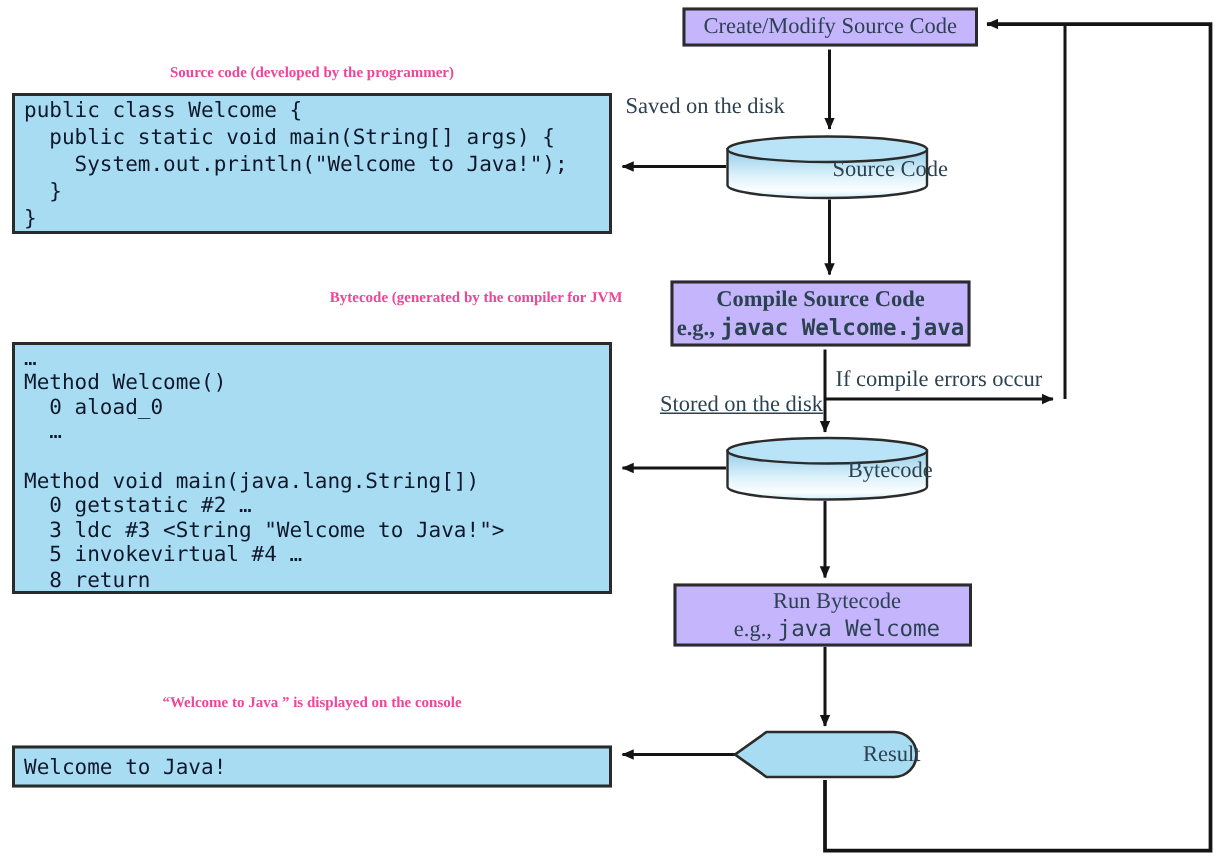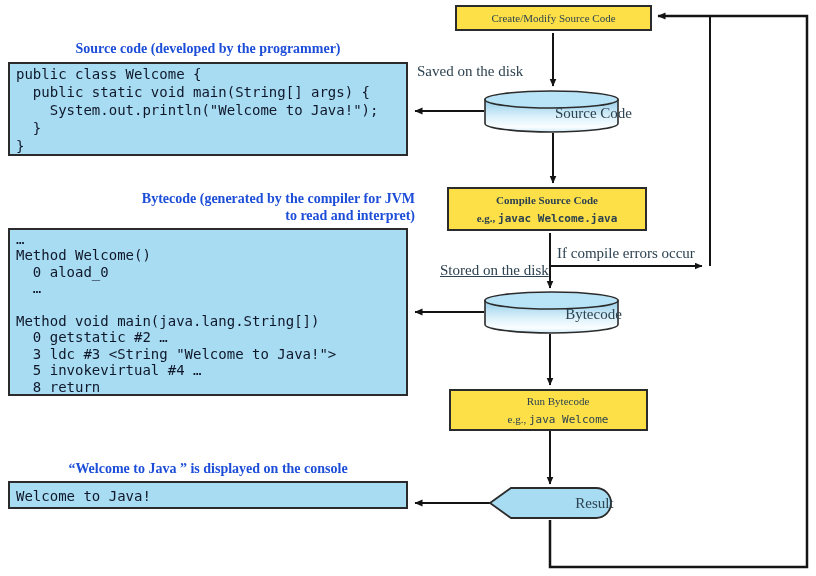--- a/index.html
+++ b/index.html
@@ -3,38 +3,38 @@
 <meta charset="utf-8">
 <style>
   html,body{margin:0;padding:0;background:#ffffff;}
   #canvas{
     position:relative;width:816px;height:576px;background:#ffffff;
     font-family:"Liberation Serif",serif;overflow:hidden;
   }
   svg.layer{position:absolute;left:0;top:0;width:816px;height:576px;}
   .abs{position:absolute;text-align:right;}
   .flowbox{
-    position:absolute;background:#fde047;border:2px solid #2b2b2b;
+    position:absolute;background:#c4b5fd;border:2px solid #2b2b2b;
     display:flex;flex-direction:column;align-items:center;justify-content:center;
-    color:#2d4250;font-size:11px;line-height:18px;text-align:center;
+    color:#2d4250;font-size:15px;line-height:18px;text-align:center;
     box-sizing:border-box;
   }
   .panel{
     position:absolute;background:#a8dcf2;border:2px solid #2b2b2b;
     box-sizing:border-box;color:#222;
   }
   .panel pre{
     margin:0;padding:1px 6px;
     font-family:"DejaVu Sans Mono",monospace;
     font-size:14px;line-height:18px;color:#0f172a;
   }
   .panel.tight pre{line-height:16.4px;}
   .title{
-    position:absolute;font-weight:bold;font-size:14px;line-height:17px;
-    color:#1d4ed8;
+    position:absolute;font-weight:bold;font-size:10px;line-height:17px;
+    color:#ec4899;
   }
   .center{text-align:center;}
   .flowlabel{
     position:absolute;font-size:15px;color:#2d4250;white-space:nowrap;
   }
   .cyl-label,.shape-label{
     position:absolute;font-size:15px;color:#2d4250;text-align:center;white-space:nowrap;padding-left:42px;
   }
   .mono{font-family:"DejaVu Sans Mono",monospace;}
 </style>
@@ -88,39 +88,38 @@
   <div class="panel" style="left:8px;top:62px;width:400px;height:94px;">
     <pre>public class Welcome {
   public static void main(String[] args) {
     System.out.println("Welcome to Java!");
   }
 }</pre>
   </div>
 
   <div class="title abs" style="left:55px;top:190px;width:360px;">
     <div>Bytecode (generated by the compiler for JVM</div>
-    <div>to read and interpret)</div>
   </div>
 
   <div class="panel tight" style="left:8px;top:228px;width:400px;height:168px;">
     <pre>…
 Method Welcome()
   0 aload_0
   …
 
 Method void main(java.lang.String[])
   0 getstatic #2 …
   3 ldc #3 &lt;String "Welcome to Java!"&gt;
   5 invokevirtual #4 …
   8 return</pre>
   </div>
 
   <div class="title center abs" style="left:8px;top:460px;width:400px;">“Welcome to Java ” is displayed on the console</div>
 
-  <div class="panel" style="left:8px;top:481px;width:400px;height:28px;">
+  <div class="panel" style="left:8px;top:497px;width:400px;height:28px;">
     <pre style="padding-top:4px;">Welcome to Java!</pre>
   </div>
 
   <div class="flowbox" style="left:455px;top:5px;width:197px;height:26px;">
     <span>Create/Modify Source Code</span>
   </div>
 
   <div class="flowbox" style="left:447px;top:187px;width:200px;height:44px;font-weight:bold;">
     <span>Compile Source Code</span>
     <span><span>e.g., </span><span class="mono">javac Welcome.java</span></span>

